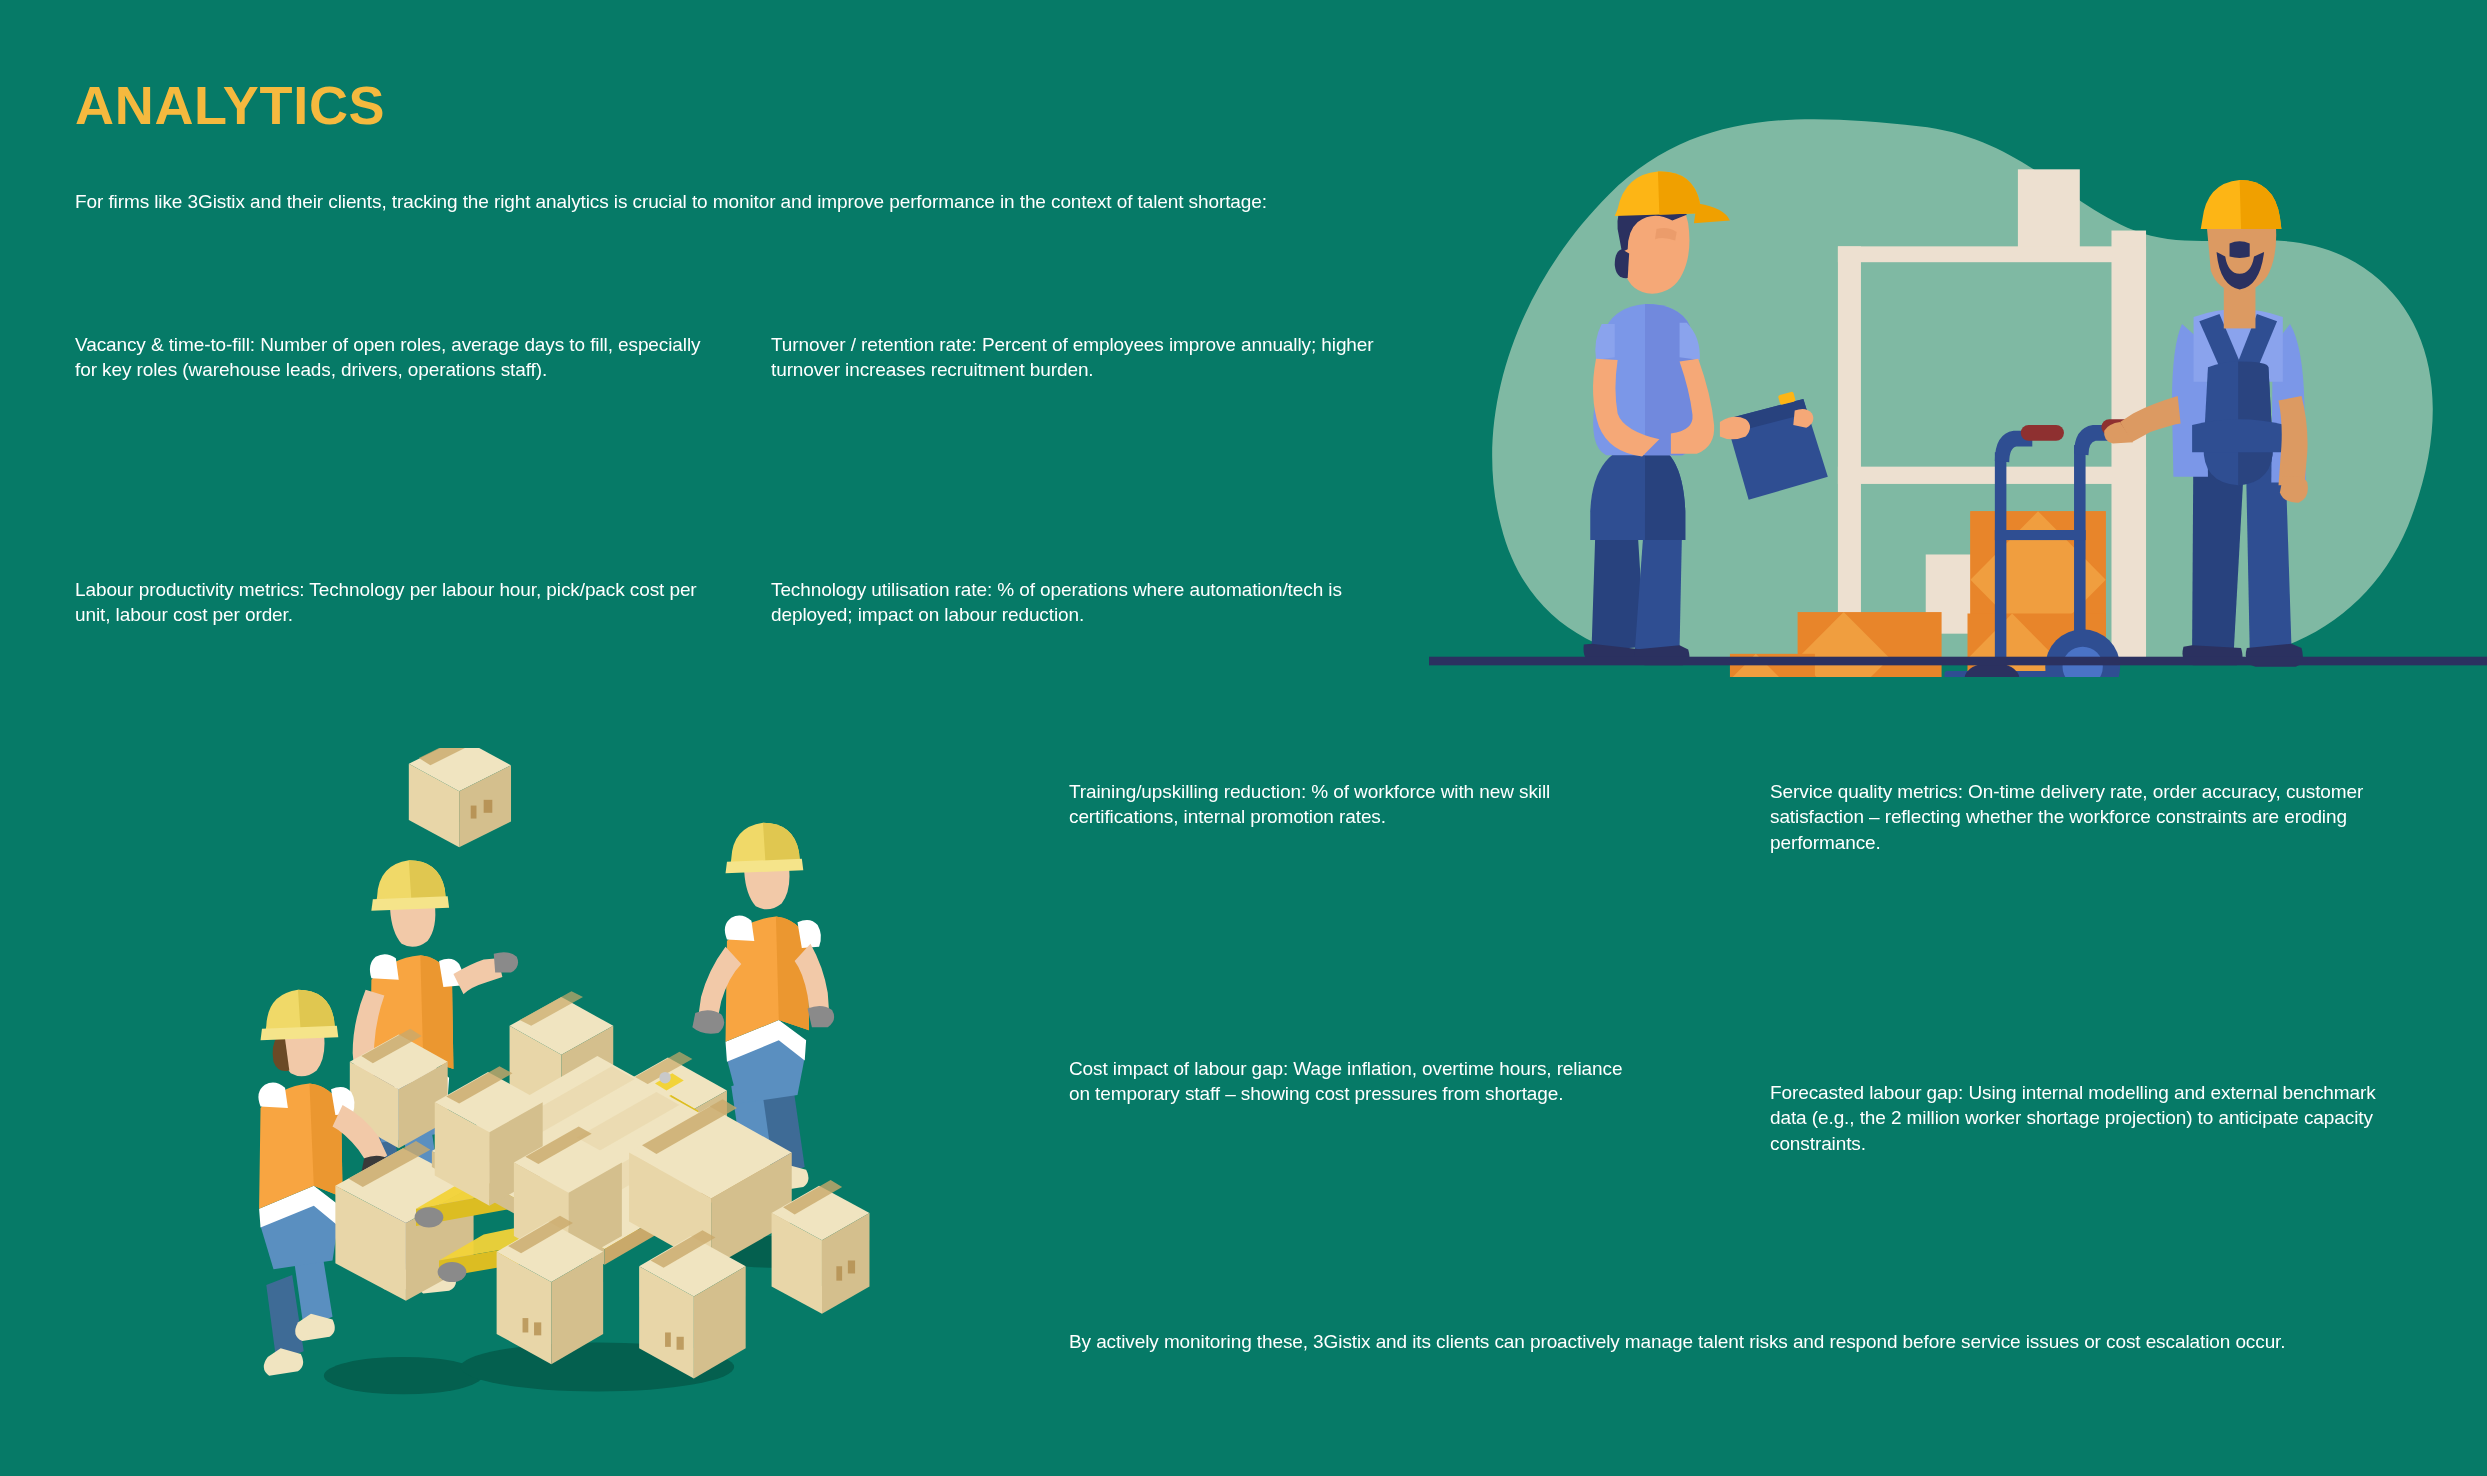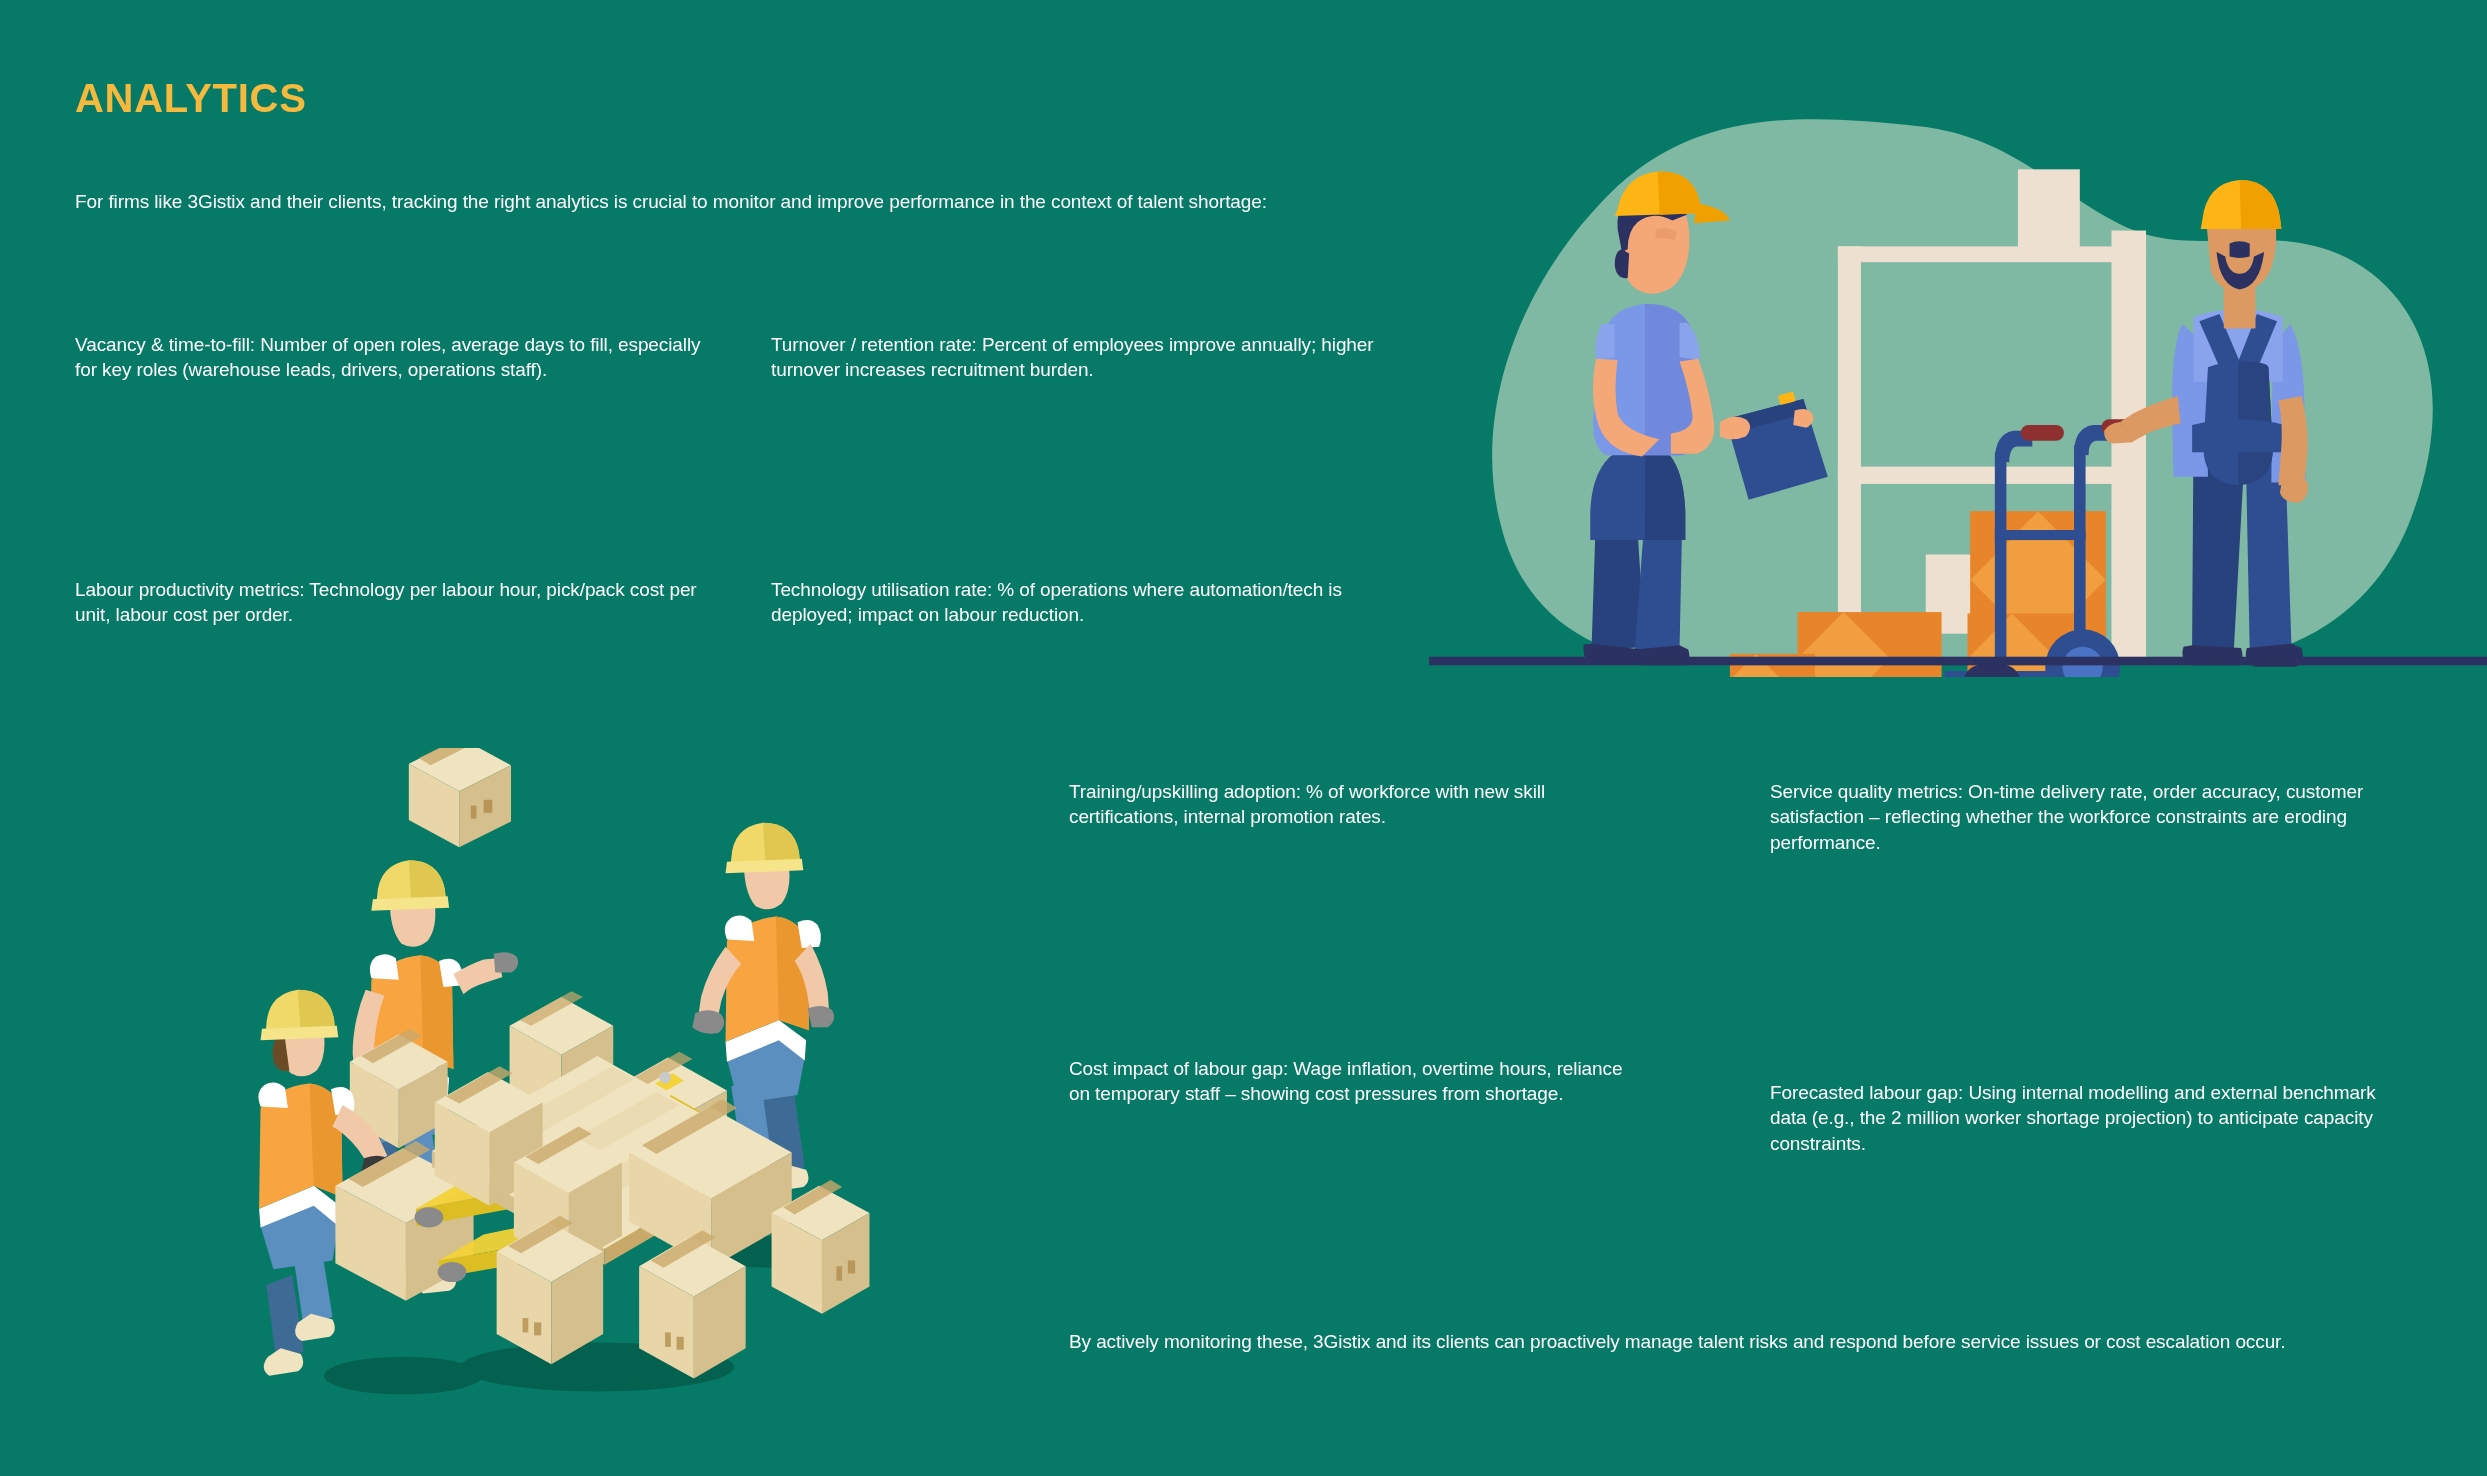--- a/index.html
+++ b/index.html
@@ -14,21 +14,21 @@
     background: #067a67;
     overflow: hidden;
     font-family: "Liberation Sans", sans-serif;
   }
 
   
   #title {
     position: absolute;
     left: 75px;
     top: 78px;
-    font-size: 40px;
+    font-size: 54px;
     font-weight: bold;
     letter-spacing: 0.7px;
     color: #f5b93e;
     line-height: 1;
     white-space: nowrap;
   }
   .body-text {
     position: absolute;
     color: #ffffff;
     font-size: 19px;
@@ -75,21 +75,21 @@
 <div id="page">
 
   <div id="title">ANALYTICS</div>
 
   <div id="intro" class="body-text">For firms like 3Gistix and their clients, tracking the right analytics is crucial to monitor and improve performance in the context of talent shortage:</div>
 
   <div id="b-vacancy" class="body-text">Vacancy &amp; time-to-fill: Number of open roles, average days to fill, especially for key roles (warehouse leads, drivers, operations staff).</div>
   <div id="b-turnover" class="body-text">Turnover / retention rate: Percent of employees improve annually; higher turnover increases recruitment burden.</div>
   <div id="b-labour" class="body-text">Labour productivity metrics: Technology per labour hour, pick/pack cost per unit, labour cost per order.</div>
   <div id="b-technology" class="body-text">Technology utilisation rate: % of operations where automation/tech is deployed; impact on labour reduction.</div>
-  <div id="b-training" class="body-text">Training/upskilling adoption: % of workforce with new skill certifications, internal promotion rates.</div>
+  <div id="b-training" class="body-text">Training/upskilling reduction: % of workforce with new skill certifications, internal promotion rates.</div>
   <div id="b-service" class="body-text">Service quality metrics: On-time delivery rate, order accuracy, customer satisfaction – reflecting whether the workforce constraints are eroding performance.</div>
   <div id="b-cost" class="body-text">Cost impact of labour gap: Wage inflation, overtime hours, reliance on temporary staff – showing cost pressures from shortage.</div>
   <div id="b-forecast" class="body-text">Forecasted labour gap: Using internal modelling and external benchmark data (e.g., the 2 million worker shortage projection) to anticipate capacity constraints.</div>
 
   <div id="b-conclusion" class="body-text">By actively monitoring these, 3Gistix and its clients can proactively manage talent risks and respond before service issues or cost escalation occur.</div>
 
   <div id="illus-top">
     <svg viewBox="0 0 1471 790" xmlns="http://www.w3.org/2000/svg">
 
       <path d="M250,120 C120,250 60,430 100,580 C130,700 220,760 340,770

